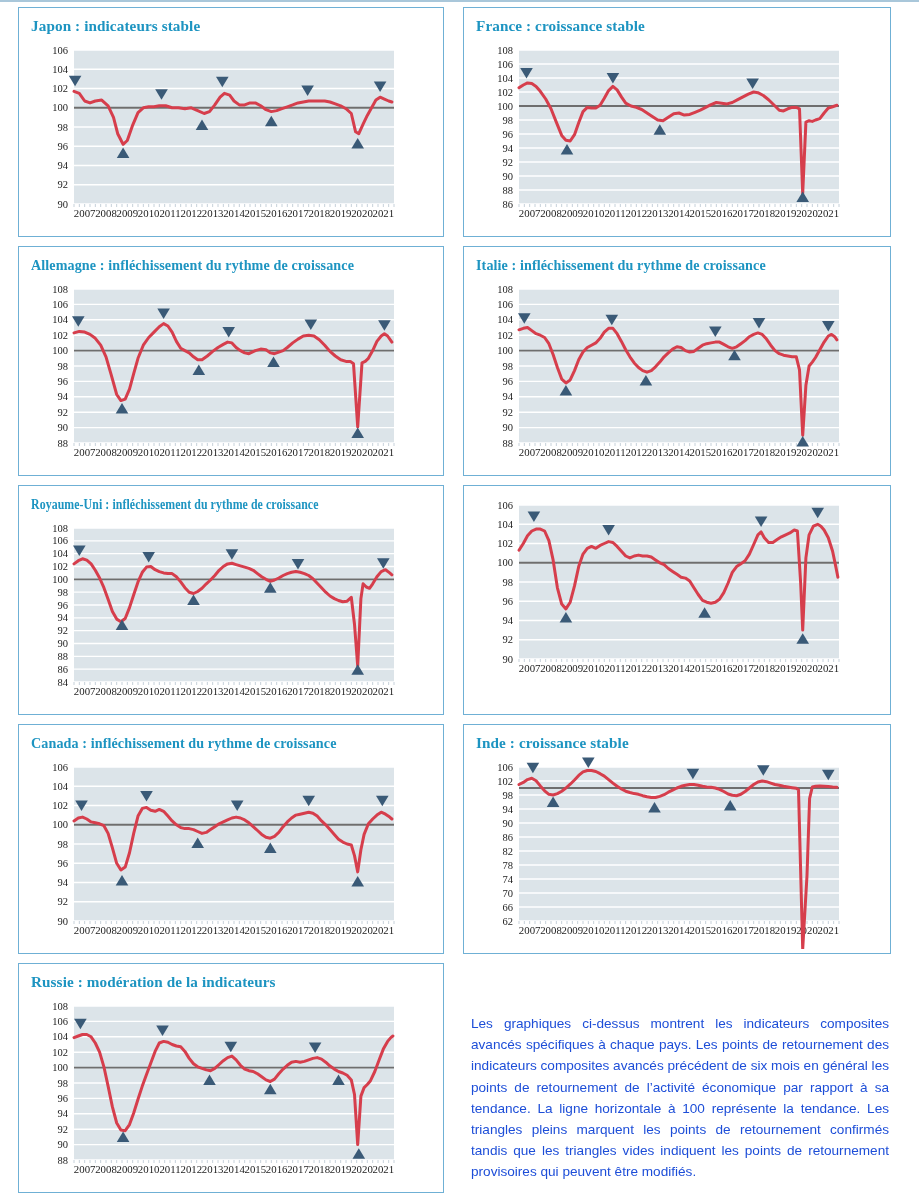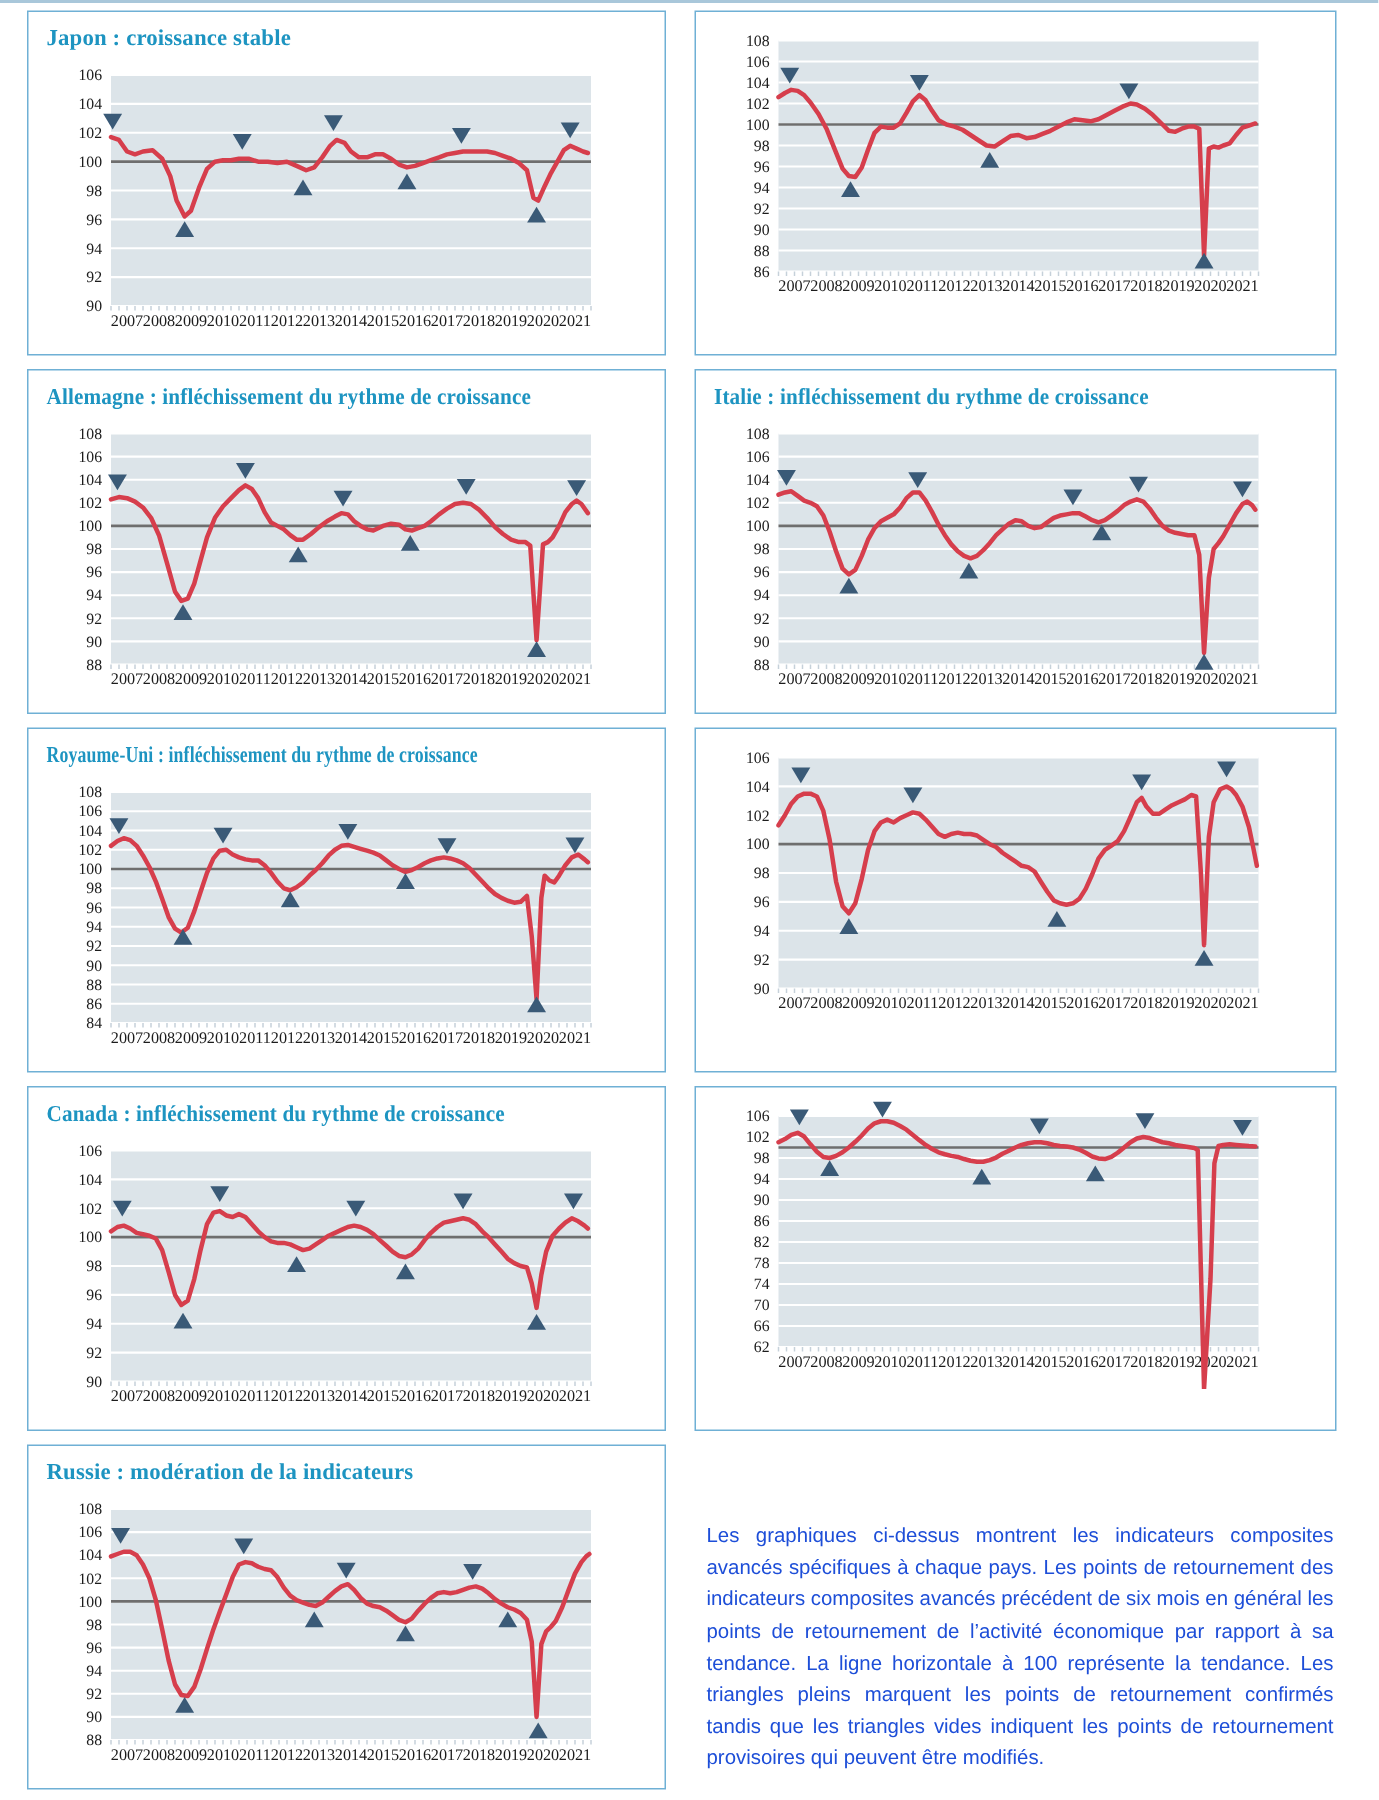--- a/index.html
+++ b/index.html
@@ -14,21 +14,21 @@
   .note{box-sizing:border-box;padding:50px 2px 0 8px;font-family:"Liberation Sans",sans-serif;font-size:13.6px;line-height:1.56;color:#1d4ed8;text-align:justify;}
 </style>
 </head>
 <body>
 
 <div class="top-rule"></div>
 
 <div class="grid">
 
   <section class="panel">
-    <h3>Japon : croissance stable</h3>
+    <h3>Japon : indicateurs stable</h3>
     <svg class="chart" width="402" height="196" viewBox="0 0 402 196">
         <rect x="44" y="14" width="320" height="154" fill="#dce4e9"></rect>
         <line x1="44" y1="168" x2="364" y2="168" stroke="#ffffff" stroke-width="1.4"></line>
         <text x="38" y="171.5" text-anchor="end" font-size="10.5" fill="#1c1c1c">90</text>
         <line x1="44" y1="148.75" x2="364" y2="148.75" stroke="#ffffff" stroke-width="1.4"></line>
         <text x="38" y="152.25" text-anchor="end" font-size="10.5" fill="#1c1c1c">92</text>
         <line x1="44" y1="129.5" x2="364" y2="129.5" stroke="#ffffff" stroke-width="1.4"></line>
         <text x="38" y="133" text-anchor="end" font-size="10.5" fill="#1c1c1c">94</text>
         <line x1="44" y1="110.25" x2="364" y2="110.25" stroke="#ffffff" stroke-width="1.4"></line>
         <text x="38" y="113.75" text-anchor="end" font-size="10.5" fill="#1c1c1c">96</text>
@@ -126,20 +126,21 @@
         <polygon points="165.7,94.1 178.3,94.1 172.0,83.6" fill="#3a5a77"></polygon>
         <polygon points="186.0,40.8 198.6,40.8 192.3,51.3" fill="#3a5a77"></polygon>
         <polygon points="235.0,90.2 247.6,90.2 241.3,79.7" fill="#3a5a77"></polygon>
         <polygon points="271.3,49.4 283.9,49.4 277.6,59.9" fill="#3a5a77"></polygon>
         <polygon points="321.4,112.4 334.0,112.4 327.7,101.9" fill="#3a5a77"></polygon>
         <polygon points="343.8,45.6 356.4,45.6 350.1,56.1" fill="#3a5a77"></polygon>
       </svg>
   </section>
 
   <section class="panel">
+    <h3>France : croissance stable</h3>
     <svg class="chart" width="402" height="196" viewBox="0 0 402 196">
         <rect x="44" y="14" width="320" height="154" fill="#dce4e9"></rect>
         <line x1="44" y1="168" x2="364" y2="168" stroke="#ffffff" stroke-width="1.4"></line>
         <text x="38" y="171.5" text-anchor="end" font-size="10.5" fill="#1c1c1c">86</text>
         <line x1="44" y1="154" x2="364" y2="154" stroke="#ffffff" stroke-width="1.4"></line>
         <text x="38" y="157.5" text-anchor="end" font-size="10.5" fill="#1c1c1c">88</text>
         <line x1="44" y1="140" x2="364" y2="140" stroke="#ffffff" stroke-width="1.4"></line>
         <text x="38" y="143.5" text-anchor="end" font-size="10.5" fill="#1c1c1c">90</text>
         <line x1="44" y1="126" x2="364" y2="126" stroke="#ffffff" stroke-width="1.4"></line>
         <text x="38" y="129.5" text-anchor="end" font-size="10.5" fill="#1c1c1c">92</text>
@@ -813,20 +814,21 @@
         <polygon points="161.4,95.0 174.0,95.0 167.7,84.5" fill="#3a5a77"></polygon>
         <polygon points="200.9,47.5 213.5,47.5 207.2,58.0" fill="#3a5a77"></polygon>
         <polygon points="234.0,99.9 246.6,99.9 240.3,89.4" fill="#3a5a77"></polygon>
         <polygon points="272.4,42.7 285.0,42.7 278.7,53.2" fill="#3a5a77"></polygon>
         <polygon points="321.4,133.5 334.0,133.5 327.7,123.0" fill="#3a5a77"></polygon>
         <polygon points="346.0,42.7 358.6,42.7 352.3,53.2" fill="#3a5a77"></polygon>
       </svg>
   </section>
 
   <section class="panel">
+    <h3>Inde : croissance stable</h3>
     <svg class="chart" width="402" height="196" viewBox="0 0 402 196">
         <rect x="44" y="14" width="320" height="154" fill="#dce4e9"></rect>
         <line x1="44" y1="168" x2="364" y2="168" stroke="#ffffff" stroke-width="1.4"></line>
         <text x="38" y="171.5" text-anchor="end" font-size="10.5" fill="#1c1c1c">62</text>
         <line x1="44" y1="154" x2="364" y2="154" stroke="#ffffff" stroke-width="1.4"></line>
         <text x="38" y="157.5" text-anchor="end" font-size="10.5" fill="#1c1c1c">66</text>
         <line x1="44" y1="140" x2="364" y2="140" stroke="#ffffff" stroke-width="1.4"></line>
         <text x="38" y="143.5" text-anchor="end" font-size="10.5" fill="#1c1c1c">70</text>
         <line x1="44" y1="126" x2="364" y2="126" stroke="#ffffff" stroke-width="1.4"></line>
         <text x="38" y="129.5" text-anchor="end" font-size="10.5" fill="#1c1c1c">74</text>

